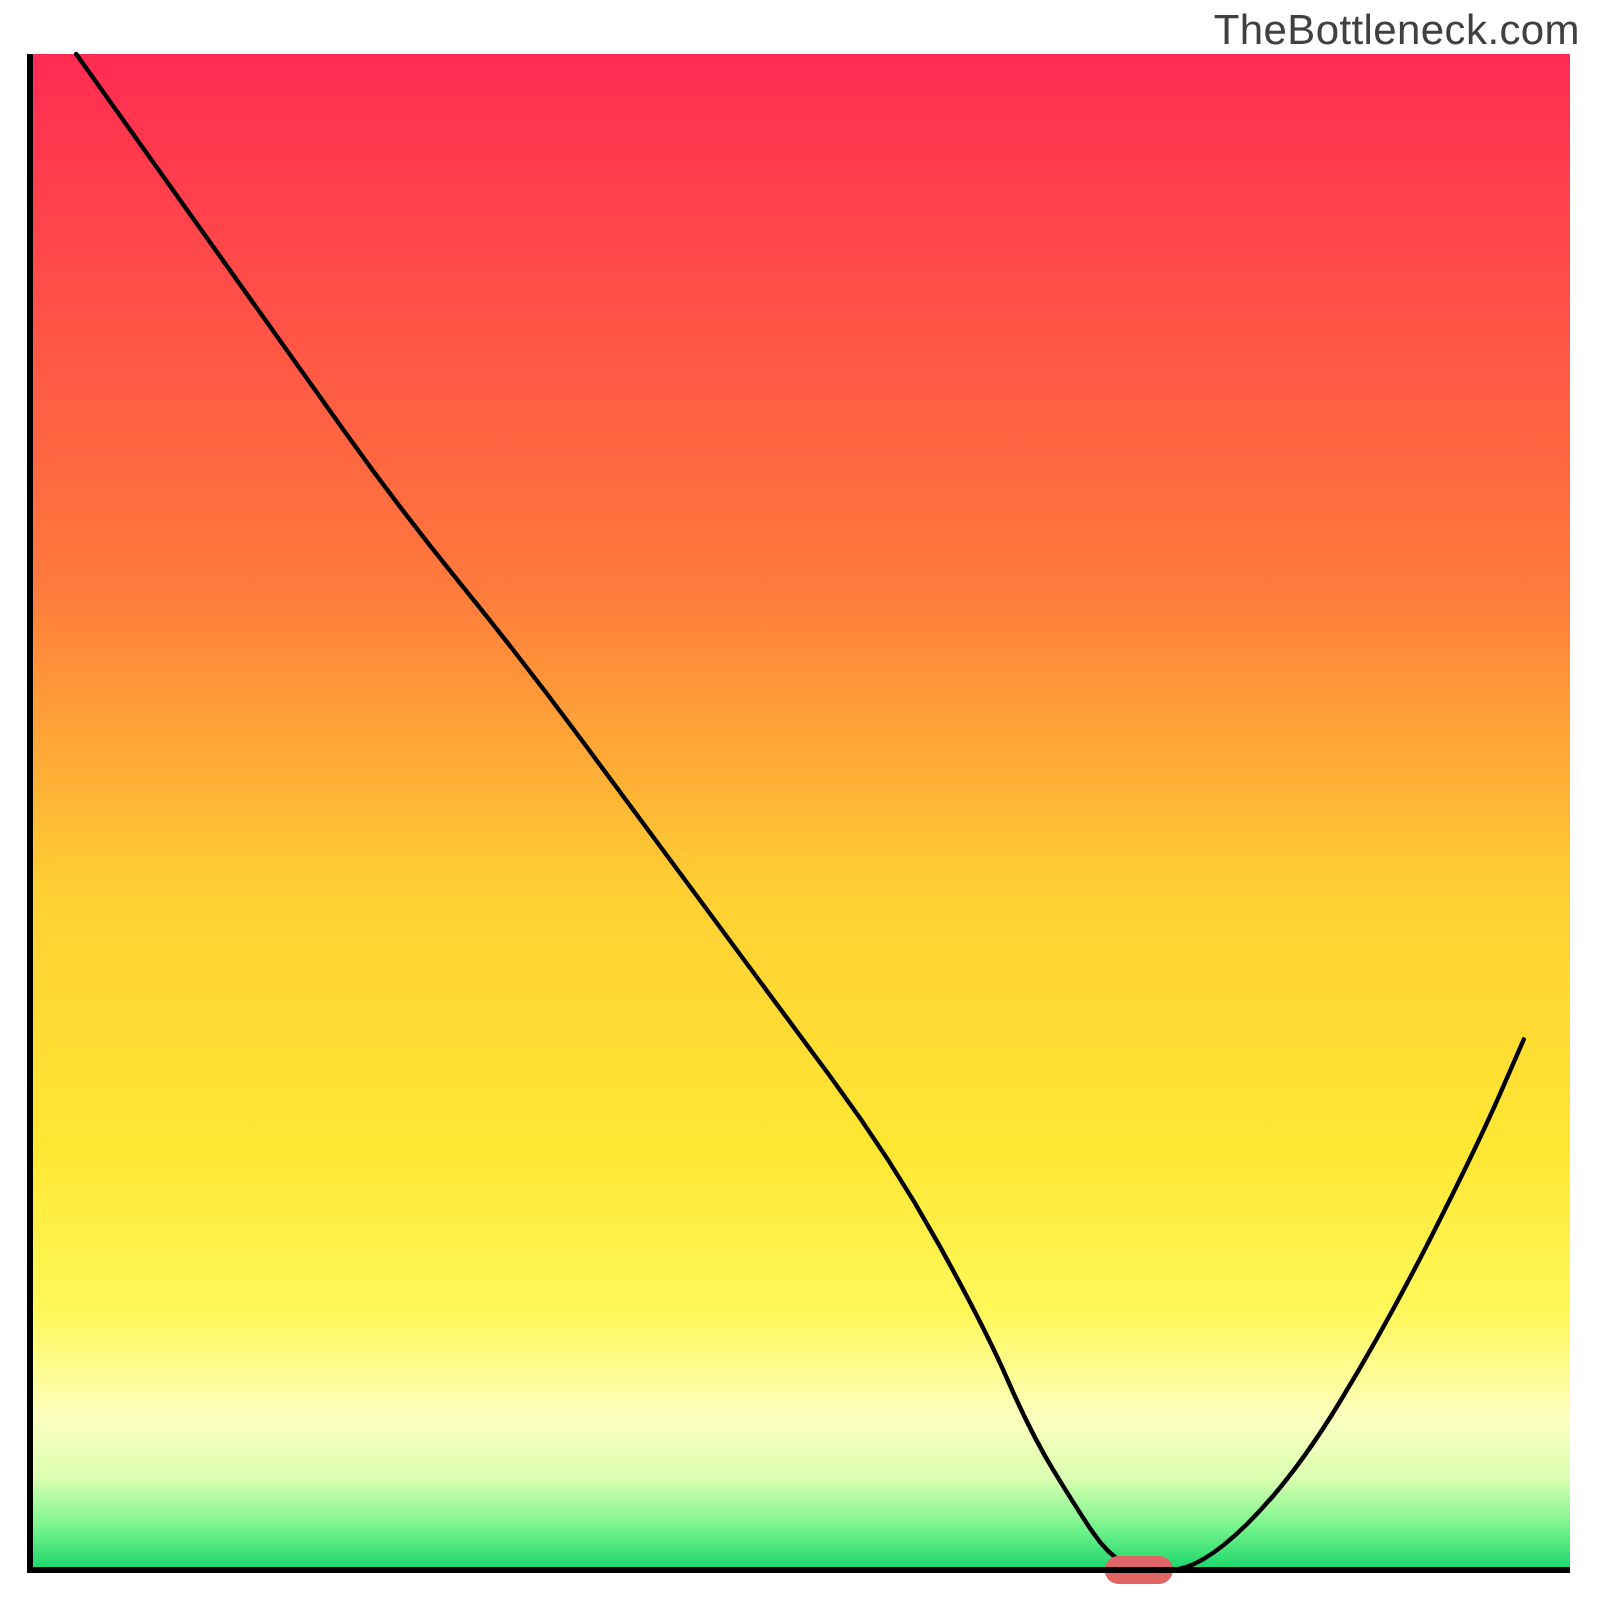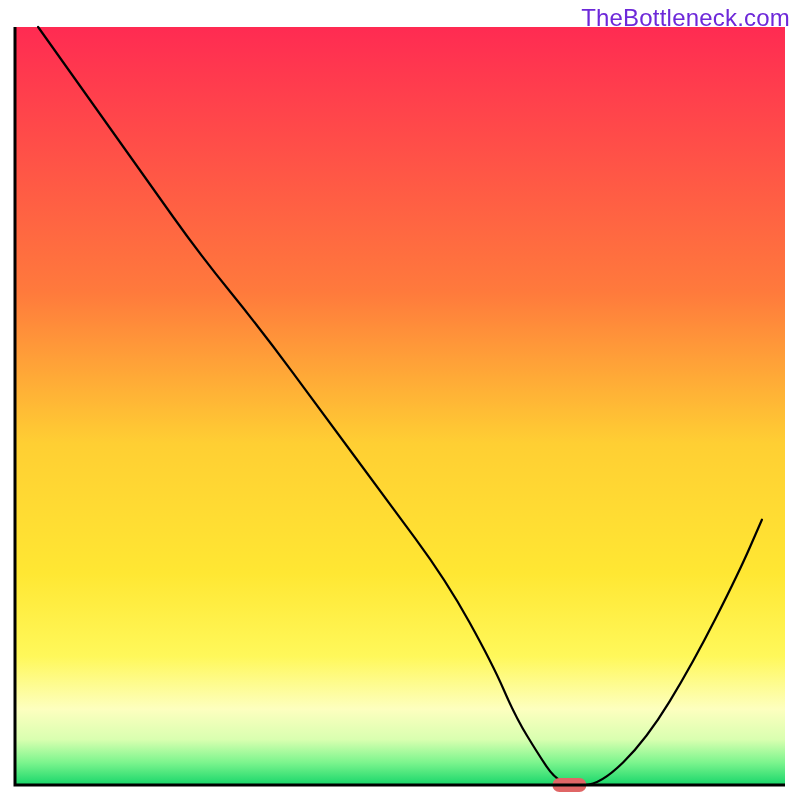--- a/index.html
+++ b/index.html
@@ -13,22 +13,22 @@
   }
   .chart-container {
     position: relative;
     width: 800px;
     height: 800px;
   }
   .watermark {
     position: absolute;
     top: 4px;
     right: 10px;
-    color: #6d28d9;
-    font-size: 24px;
+    color: #404040;
+    font-size: 21px;
     font-weight: 500;
     z-index: 5;
     letter-spacing: 0.2px;
   }
   svg {
     display: block;
   }
 </style>
 </head>
 <body>

